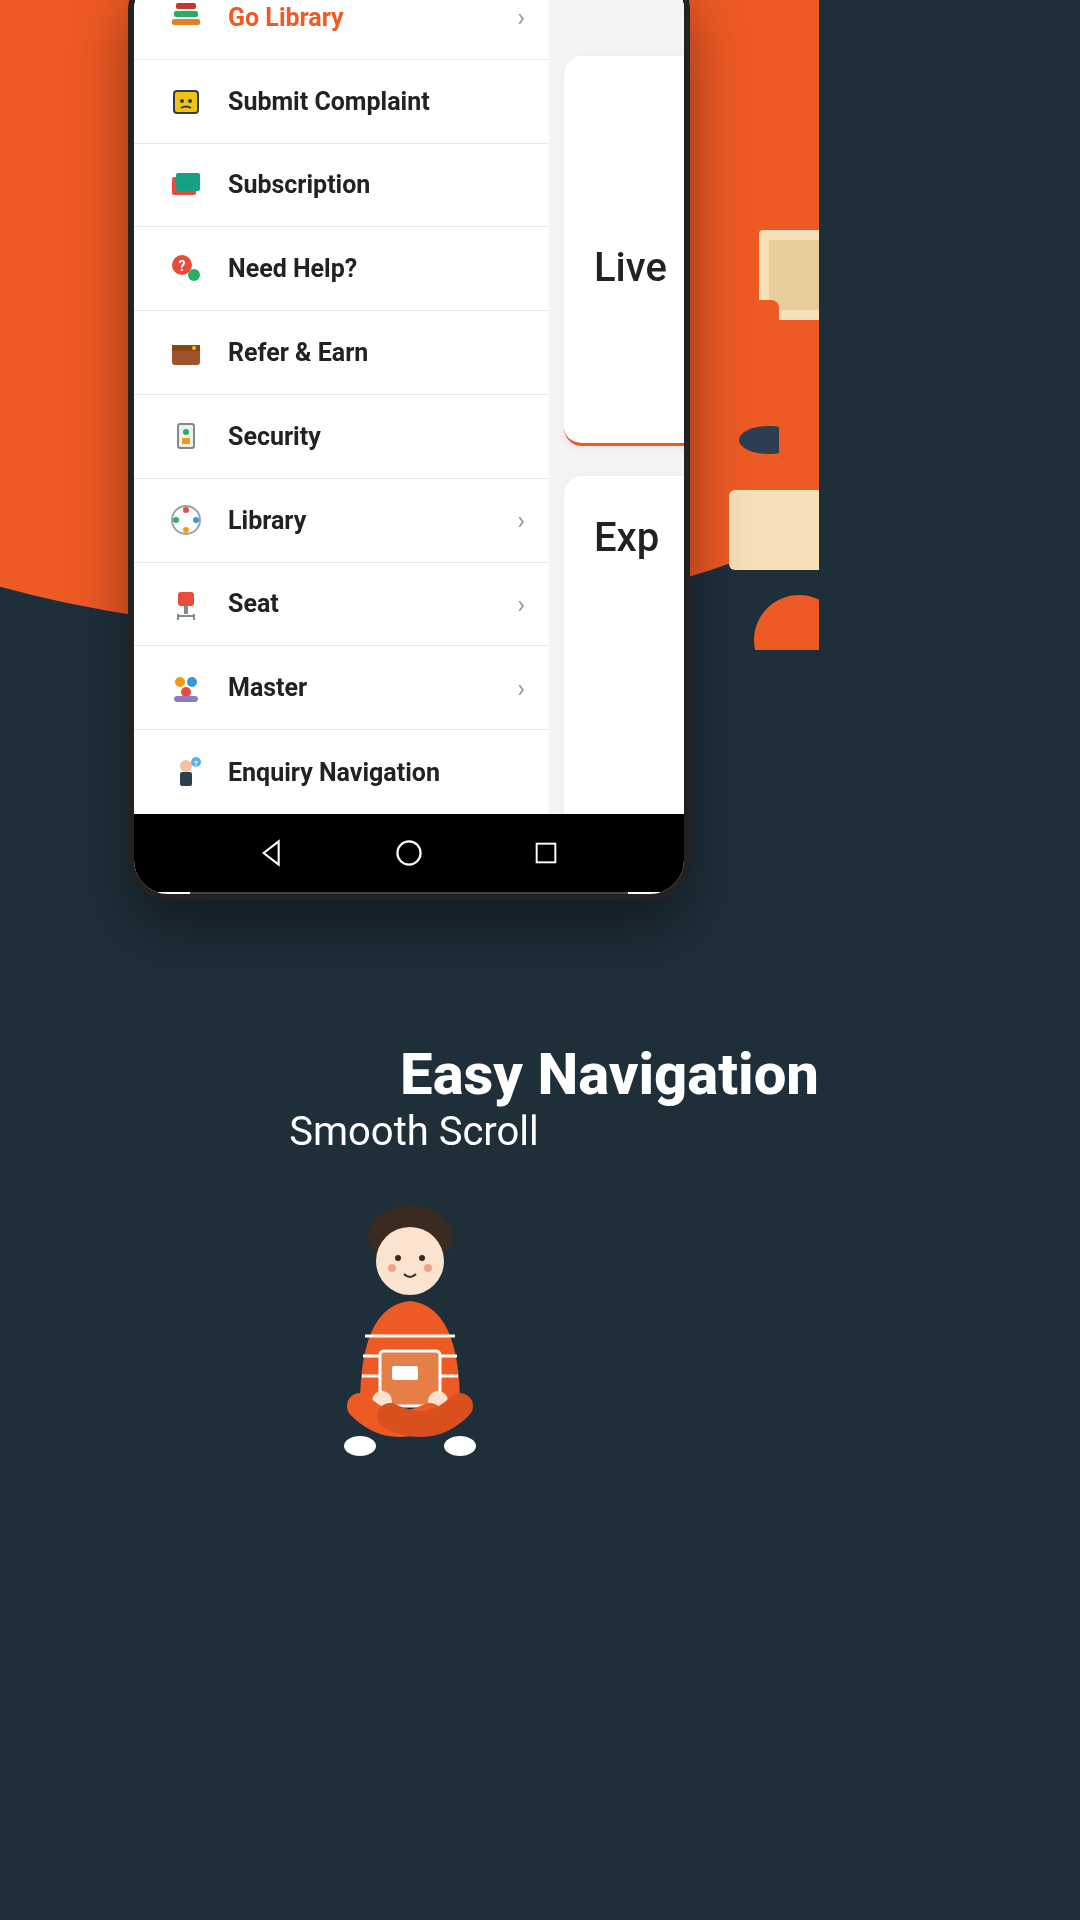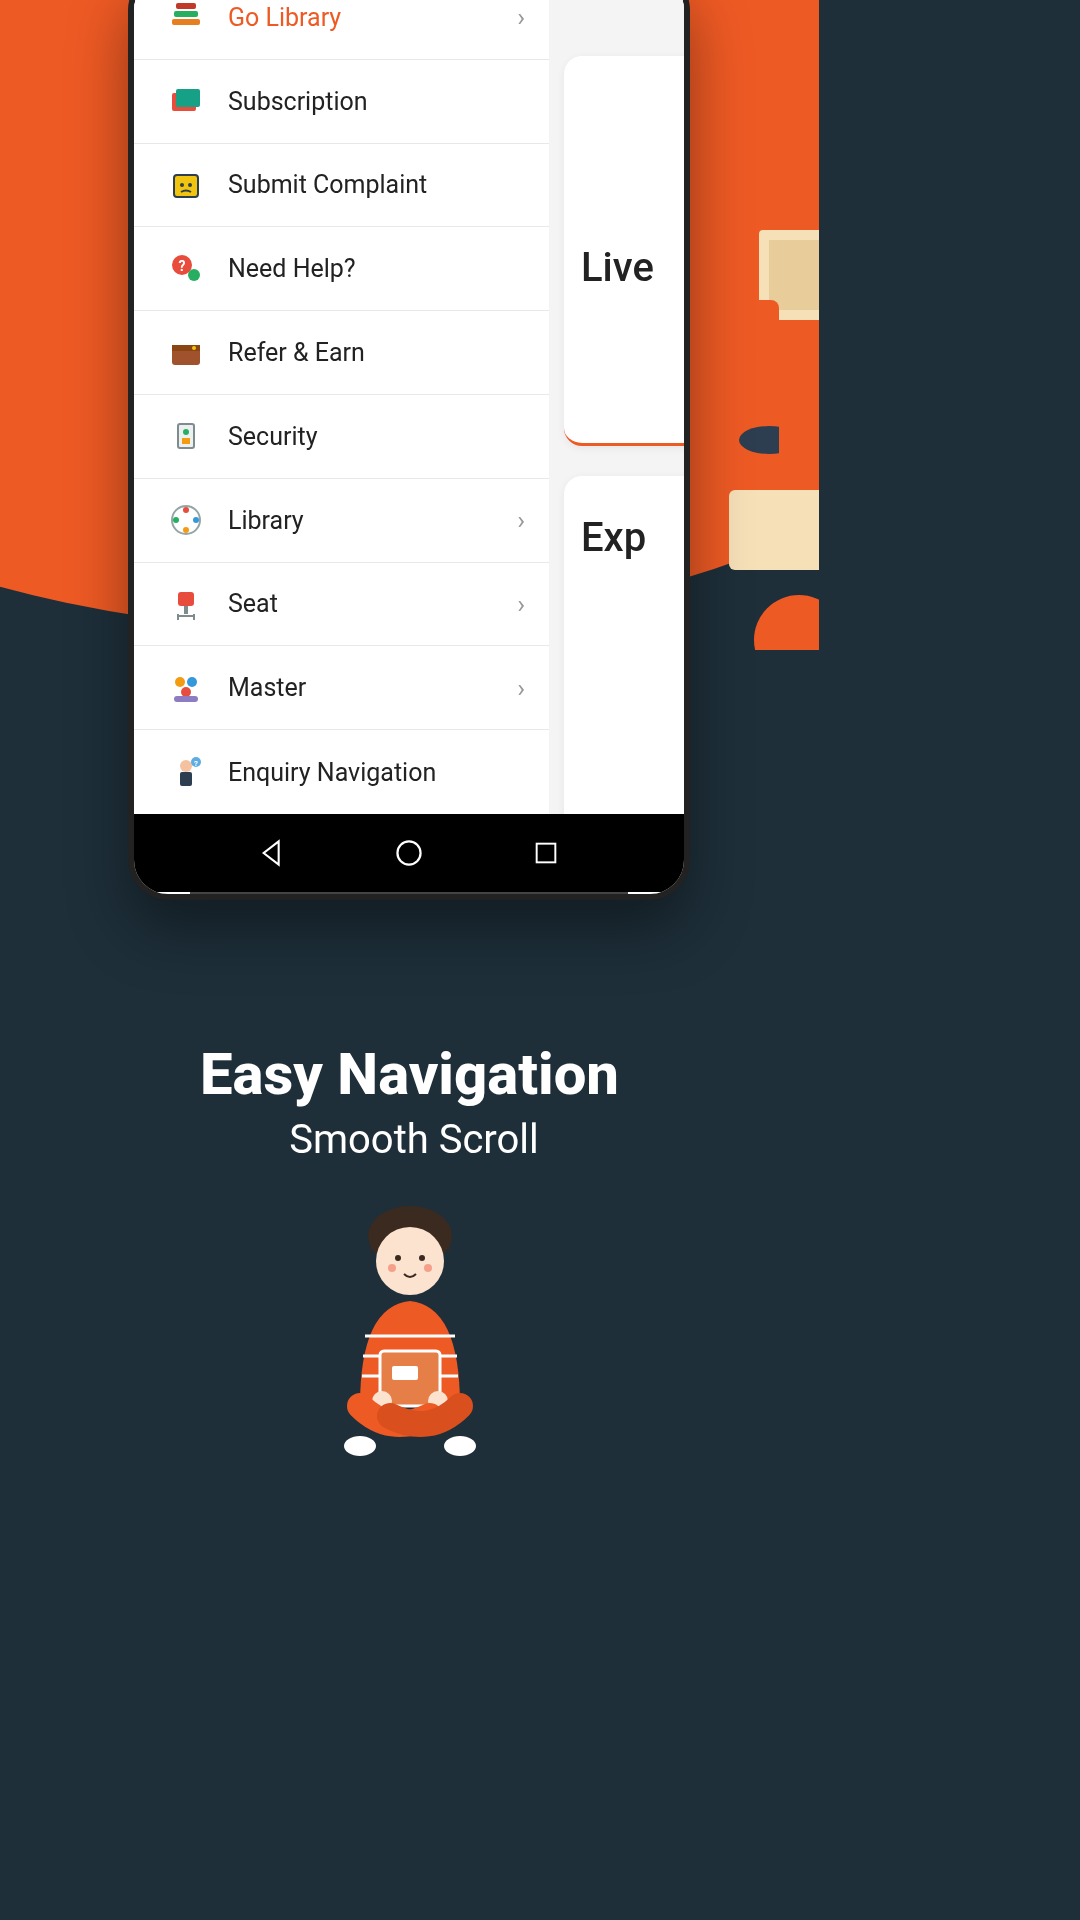--- a/index.html
+++ b/index.html
@@ -63,21 +63,21 @@
   }
   .nav-icon {
     width: 36px;
     height: 36px;
     margin-right: 24px;
     flex-shrink: 0;
   }
   .nav-label {
     flex: 1;
     font-size: 25px;
-    font-weight: 400;
+    font-weight: 700;
     color: #222;
   }
   .nav-label.highlight {
     color: #ee5a24;
   }
   .chevron {
     color: #999;
     font-size: 26px;
   }
 
@@ -87,21 +87,21 @@
     top: 0; left: 415px; right: 0; bottom: 0;
     background: #f4f4f4;
   }
   .card {
     position: absolute;
     left: 15px;
     right: -100px;
     background: #fff;
     border-radius: 18px;
     box-shadow: 0 2px 8px rgba(0,0,0,0.06);
-    padding: 38px 17px;
+    padding: 38px 30px;
     font-size: 40px;
     font-weight: 500;
     color: #222;
   }
   .card-1 { top: 80px; height: 390px; border-bottom: 3px solid #ee5a24; }
   .card-1-text { margin-top: 150px; }
   .card-2 { top: 500px; height: 400px; }
   .card-2-text { }
 
   
@@ -131,21 +131,22 @@
   .marketing {
     position: absolute;
     top: 1040px;
     left: 0; right: 0;
     text-align: center;
     color: #fff;
   }
   .marketing-title {
     font-size: 58px;
     font-weight: 800;
-    margin-bottom: 8px;
+    margin-bottom: 0;
+    text-align: right;
   }
   .marketing-sub {
     font-size: 40px;
     font-weight: 400;
     margin-left: 9px;
   }
 
   
   .reader-right {
     position: absolute;
@@ -211,37 +212,37 @@
                 <rect x="8" y="4" width="20" height="6" rx="2" fill="#c0392b"></rect>
               </svg>
           </span>
           <span class="nav-label highlight">Go Library</span>
           <span class="chevron">›</span>
         </div>
 
         <div class="nav-item">
           <span class="nav-icon">
             <svg viewBox="0 0 36 36">
-                <rect x="4" y="10" width="24" height="18" rx="2" fill="#e74c3c"></rect>
-                <rect x="8" y="6" width="24" height="18" rx="2" fill="#16a085"></rect>
-              </svg>
-          </span>
-          <span class="nav-label">Subscription</span>
-        </div>
-
-        <div class="nav-item">
-          <span class="nav-icon">
-            <svg viewBox="0 0 36 36">
                 <rect x="6" y="8" width="24" height="22" rx="3" fill="#f1c40f" stroke="#2c3e50" stroke-width="2"></rect>
                 <circle cx="14" cy="18" r="2" fill="#2c3e50"></circle>
                 <circle cx="22" cy="18" r="2" fill="#2c3e50"></circle>
                 <path d="M13 25 Q18 22 23 25" stroke="#2c3e50" stroke-width="2" fill="none"></path>
               </svg>
           </span>
           <span class="nav-label">Submit Complaint</span>
+        </div>
+
+        <div class="nav-item">
+          <span class="nav-icon">
+            <svg viewBox="0 0 36 36">
+                <rect x="4" y="10" width="24" height="18" rx="2" fill="#e74c3c"></rect>
+                <rect x="8" y="6" width="24" height="18" rx="2" fill="#16a085"></rect>
+              </svg>
+          </span>
+          <span class="nav-label">Subscription</span>
         </div>
 
         <div class="nav-item">
           <span class="nav-icon">
             <svg viewBox="0 0 36 36">
                 <circle cx="14" cy="14" r="10" fill="#e74c3c"></circle>
                 <text x="14" y="20" text-anchor="middle" fill="#fff" font-size="14" font-weight="bold">?</text>
                 <circle cx="26" cy="24" r="6" fill="#27ae60"></circle>
               </svg>
           </span>

